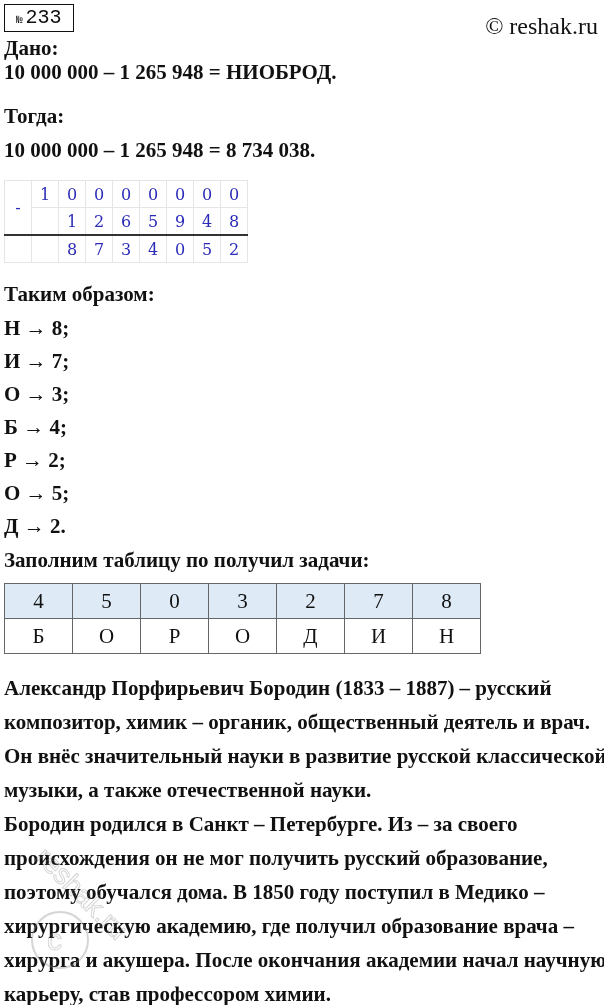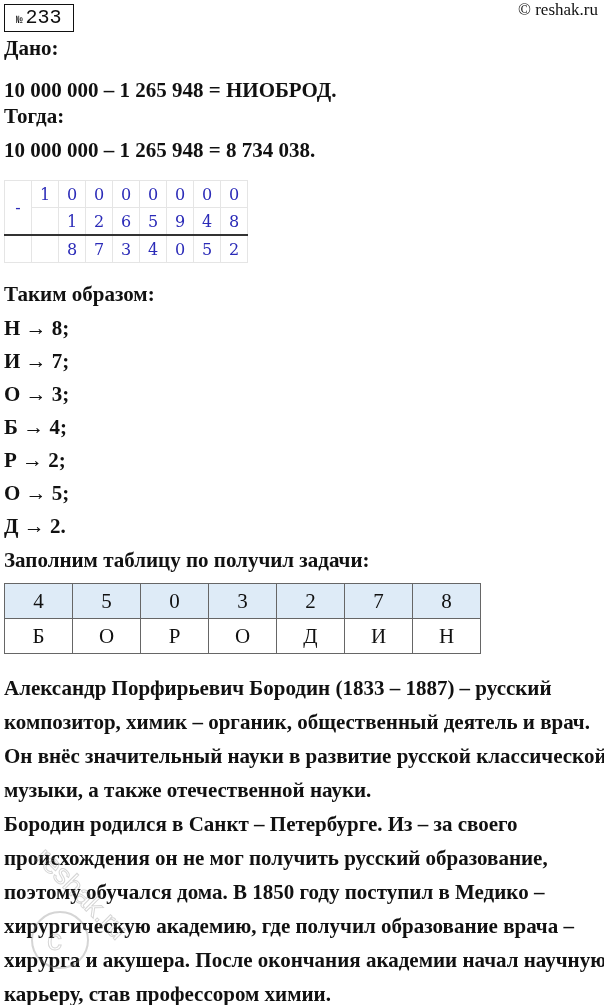--- a/index.html
+++ b/index.html
@@ -2,40 +2,40 @@
 <html><head>
 <meta charset="utf-8">
 <style>
   html, body { margin:0; padding:0; background:#fff; }
   body { width:604px; height:1005px; position:relative; overflow:hidden;
          font-family:"Liberation Serif", serif; color:#111; font-size:21px; }
   .num-badge { position:absolute; left:4px; top:4px; border:1.5px solid #111;
                padding:0 11px; height:26px; line-height:26px; font-family:Liberation Mono, monospace;
                font-size:20px; }
   .num-badge .no { font-size:11px; margin-right:3px; }
-  .copyright { position:absolute; right:6px; top:0; font-size:17px; }
+  .copyright { position:absolute; right:6px; top:13px; font-size:24px; }
   .line { position:absolute; left:4px; white-space:nowrap;font-weight:bold; }
   table.sub { position:absolute; left:4px; top:180px; border-collapse:collapse;
               font-family:"DejaVu Serif", serif; font-size:16px; color:#2b2bb8; }
   table.sub td { width:26px; height:26px; text-align:center; border:1px solid #e5e5e5; padding:0; }
   table.sub td.sign { color:#2b2bb8; }
   table.sub tr.last td { border-top:2px solid #333; }
   table.map { position:absolute; left:4px; top:583px; border-collapse:collapse; font-size:21px; }
   table.map td { width:67px; height:34px; text-align:center; border:1px solid #666; padding:0; }
   table.map tr.top td { background:#deebf7; }
   .watermark { position:absolute; left:15px; top:840px; width:130px; height:150px; opacity:0.35; pointer-events:none; }
 </style>
 </head>
 <body>
 
 <div class="num-badge"><span class="no">№</span><span>233</span></div>
 <div class="copyright">© reshak.ru</div>
 
 <div class="line" style="top:36px">Дано:</div>
-<div class="line" style="top:78px">10 000 000 – 1 265 948 = НИОБРОД.</div>
+<div class="line" style="top:60px">10 000 000 – 1 265 948 = НИОБРОД.</div>
 <div class="line" style="top:104px">Тогда:</div>
 <div class="line" style="top:138px">10 000 000 – 1 265 948 = 8 734 038.</div>
 
 <table class="sub">
   <tbody>
       <tr>
     <td class="sign" rowspan="2">-</td>
     <td>1</td>
     <td>0</td>
     <td>0</td>

